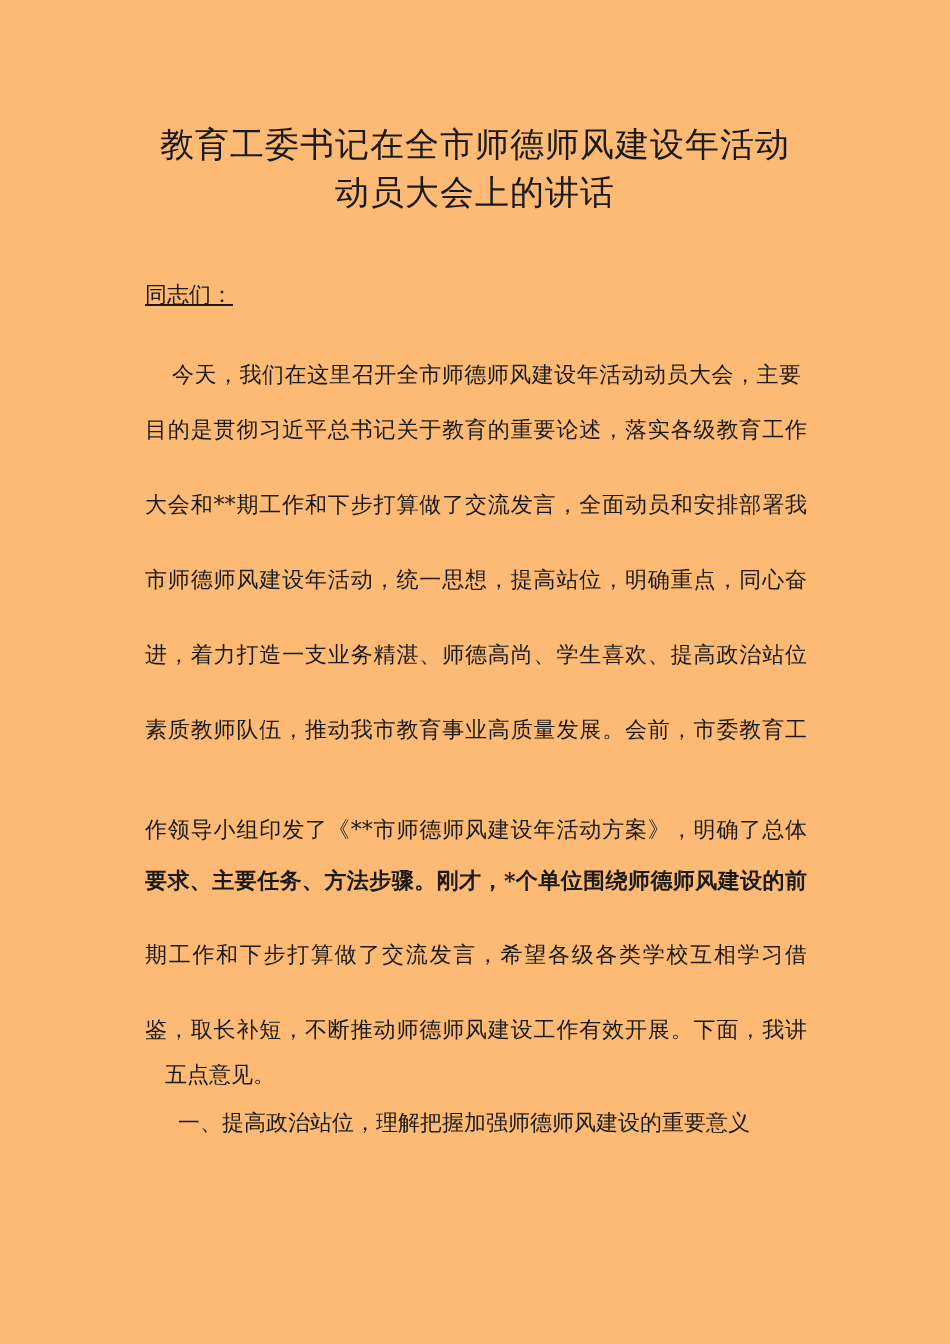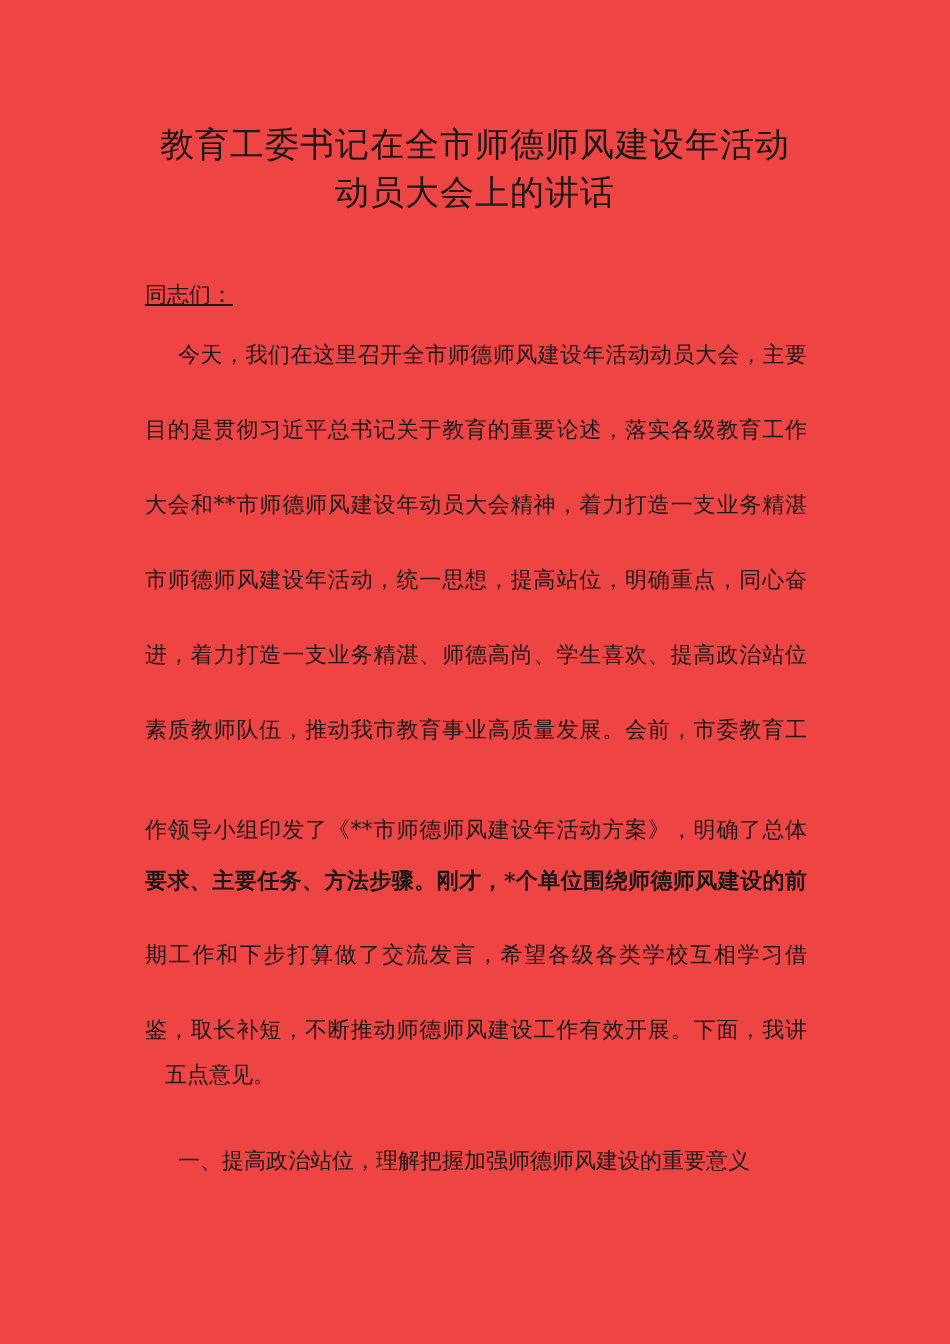--- a/index.html
+++ b/index.html
@@ -13,21 +13,21 @@
       position: relative;
       overflow: hidden;
       font-family: "DejaVu Serif", "Liberation Serif", serif;
       color: #1a1a1a;
     }
     .page {
       position: absolute;
       left: 0; top: 0;
       width: 950px;
       height: 1344px;
-      background: #ef4444;
+      background: #fdba74;
     }
     .title {
       position: absolute;
       left: 0;
       width: 950px;
       text-align: center;
       font-size: 34px;
       line-height: 40px;
       letter-spacing: 1px;
       color: #1a1a1a;
@@ -42,56 +42,57 @@
       line-height: 30px;
       white-space: nowrap;
       text-align: justify;
       text-align-last: justify;
       color: #1a1a1a;
     }
     .line.last {
       text-align-last: left;
     }
     .line.indent {
-      left: 178px;
+      left: 172px;
       width: 629px;
+      margin-top: 20px;
     }
     .salutation {
       position: absolute;
       left: 145px;
       top: 280px;
       font-size: 22px;
       line-height: 30px;
       color: #1a1a1a;
       text-decoration: underline;
     }
     .heading {
       position: absolute;
       left: 178px;
-      top: 1146px;
+      top: 1108px;
       font-size: 22px;
       line-height: 30px;
       white-space: nowrap;
       color: #1a1a1a;
     }
   </style>
 </head>
 <body>
 
 <div class="page">
 
   <div class="title title-1">教育工委书记在全市师德师风建设年活动</div>
   <div class="title title-2">动员大会上的讲话</div>
 
   <div class="salutation">同志们：</div>
 
   <div>
     <div class="line indent" style="top:340px;">今天，我们在这里召开全市师德师风建设年活动动员大会，主要</div>
     <div class="line" style="top:415px;">目的是贯彻习近平总书记关于教育的重要论述，落实各级教育工作</div>
-    <div class="line" style="top:490px;">大会和**市师德师风建设年动员大会精神，着力打造一支业务精湛</div>
+    <div class="line" style="top:490px;">大会和**期工作和下步打算做了交流发言，全面动员和安排部署我</div>
     <div class="line" style="top:565px;">市师德师风建设年活动，统一思想，提高站位，明确重点，同心奋</div>
     <div class="line" style="top:640px;">进，着力打造一支业务精湛、师德高尚、学生喜欢、提高政治站位</div>
     <div class="line" style="top:715px;">素质教师队伍，推动我市教育事业高质量发展。会前，市委教育工</div>
     <div class="line" style="top:790px;margin-top:25px;">作领导小组印发了《**市师德师风建设年活动方案》，明确了总体</div>
     <div class="line" style="top:865px;font-weight:bold;">要求、主要任务、方法步骤。刚才，*个单位围绕师德师风建设的前</div>
     <div class="line" style="top:940px;">期工作和下步打算做了交流发言，希望各级各类学校互相学习借</div>
     <div class="line" style="top:1015px;">鉴，取长补短，不断推动师德师风建设工作有效开展。下面，我讲</div>
     <div class="line last" style="top:1060px;margin-left:20px;">五点意见。</div>
   </div>
 

